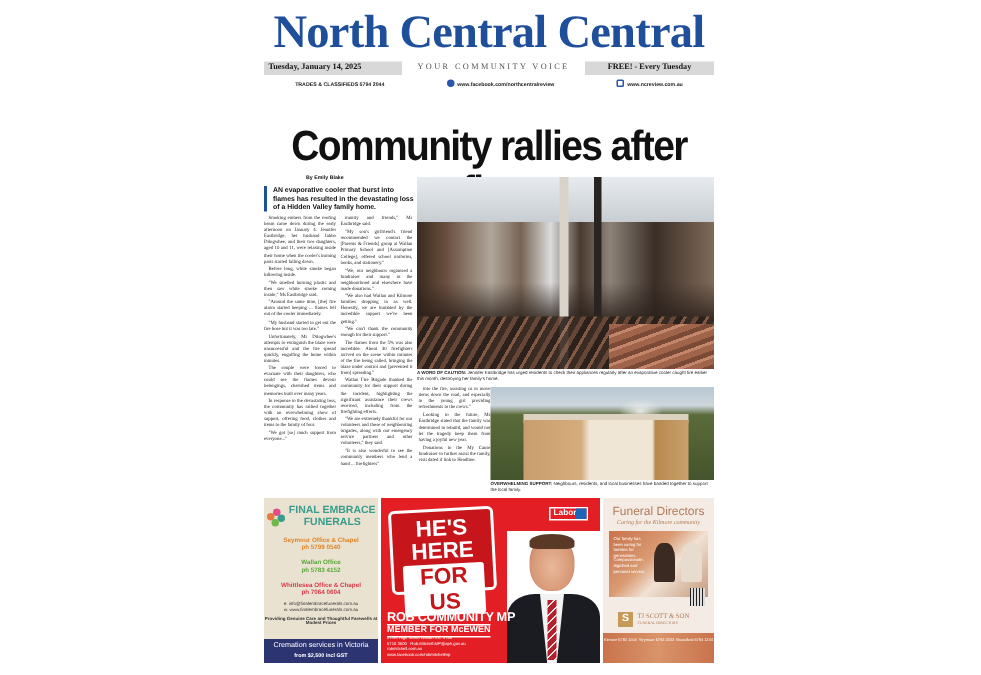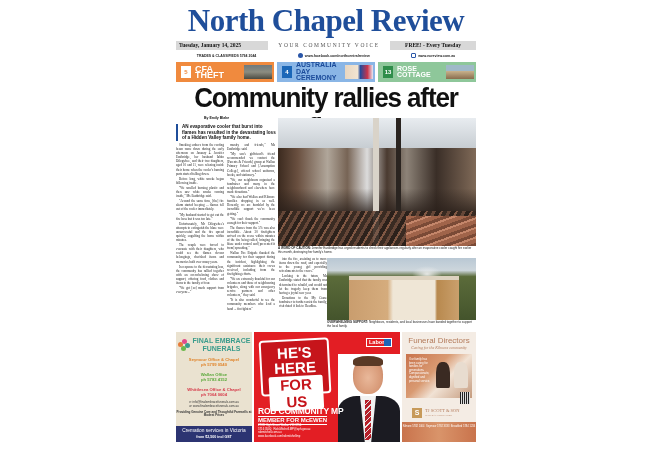--- a/index.html
+++ b/index.html
@@ -114,57 +114,40 @@
   .ad-funeral2 .firm .mono { width: 10px; height: 10px; background: #c79a5a; color: #fff; font-size: 7px; font-weight: bold; line-height: 10px; text-align: center; }
   .ad-funeral2 .firm .nm { font-size: 4.5px; color: #b37a5a; font-family: "Liberation Serif", serif; line-height: 5px; text-align: left; }
   .ad-funeral2 .firm .nm small { display: block; font-size: 2.6px; }
   .ad-funeral2 .foot { position: absolute; left: 0; bottom: 0; width: 100%; height: 20px; background: linear-gradient(90deg,#c9734c,#d9946a,#c9734c); color: #fff; font-size: 2.6px; line-height: 3.4px; display: flex; justify-content: space-around; padding-top: 3px; }
 </style>
 </head>
 <body>
 
 <div class="page">
 
-  <div class="masthead-title">North Chapel Review</div>
+  <div class="masthead-title">North Central Central</div>
   <div class="dateline">
     <div class="date">Tuesday, January 14, 2025</div>
     <div class="voice">YOUR COMMUNITY VOICE</div>
     <div class="free">FREE! - Every Tuesday</div>
   </div>
   <div class="contacts">
     <div class="item">
       <span>TRADES &amp; CLASSIFIEDS 5794 2044</span>
     </div>
     <div class="item">
       <span class="ico"></span>
       <span>www.facebook.com/northcentralreview</span>
     </div>
     <div class="item">
       <span class="ico web"></span>
       <span>www.ncreview.com.au</span>
     </div>
   </div>
 
-  <div class="teasers">
-    <div class="teaser t1">
-      <div class="pg">5</div>
-      <div class="lbl">CFA THEFT</div>
-      <div class="thumb"></div>
-    </div>
-    <div class="teaser t2">
-      <div class="pg">4</div>
-      <div class="lbl">AUSTRALIA DAY CEREMONY</div>
-      <div class="thumb"></div>
-    </div>
-    <div class="teaser t3">
-      <div class="pg">13</div>
-      <div class="lbl">ROSE COTTAGE</div>
-      <div class="thumb"></div>
-    </div>
-  </div>
 
   <div class="headline">Community rallies after fire</div>
   <div class="byline">By Emily Blake</div>
   <div class="standfirst">AN evaporative cooler that burst into flames has resulted in the devastating loss of a Hidden Valley family home.</div>
 
   <div class="col col1">
     <p>Smoking embers from the roofing beam came down during the early afternoon on January 4. Jennifer Eastbridge, her husband Iabbo Dilogwhee, and their two daughters, aged 10 and 11, were relaxing inside their home when the cooler's burning parts started falling down.</p>
     <p>Before long, white smoke began billowing inside.</p>
     <p>"We smelled burning plastic and then saw white smoke coming inside," Ms Eastbridge said.</p>
     <p>"Around the same time, [the] fire alarm started beeping ... flames fell out of the cooler immediately.</p>

